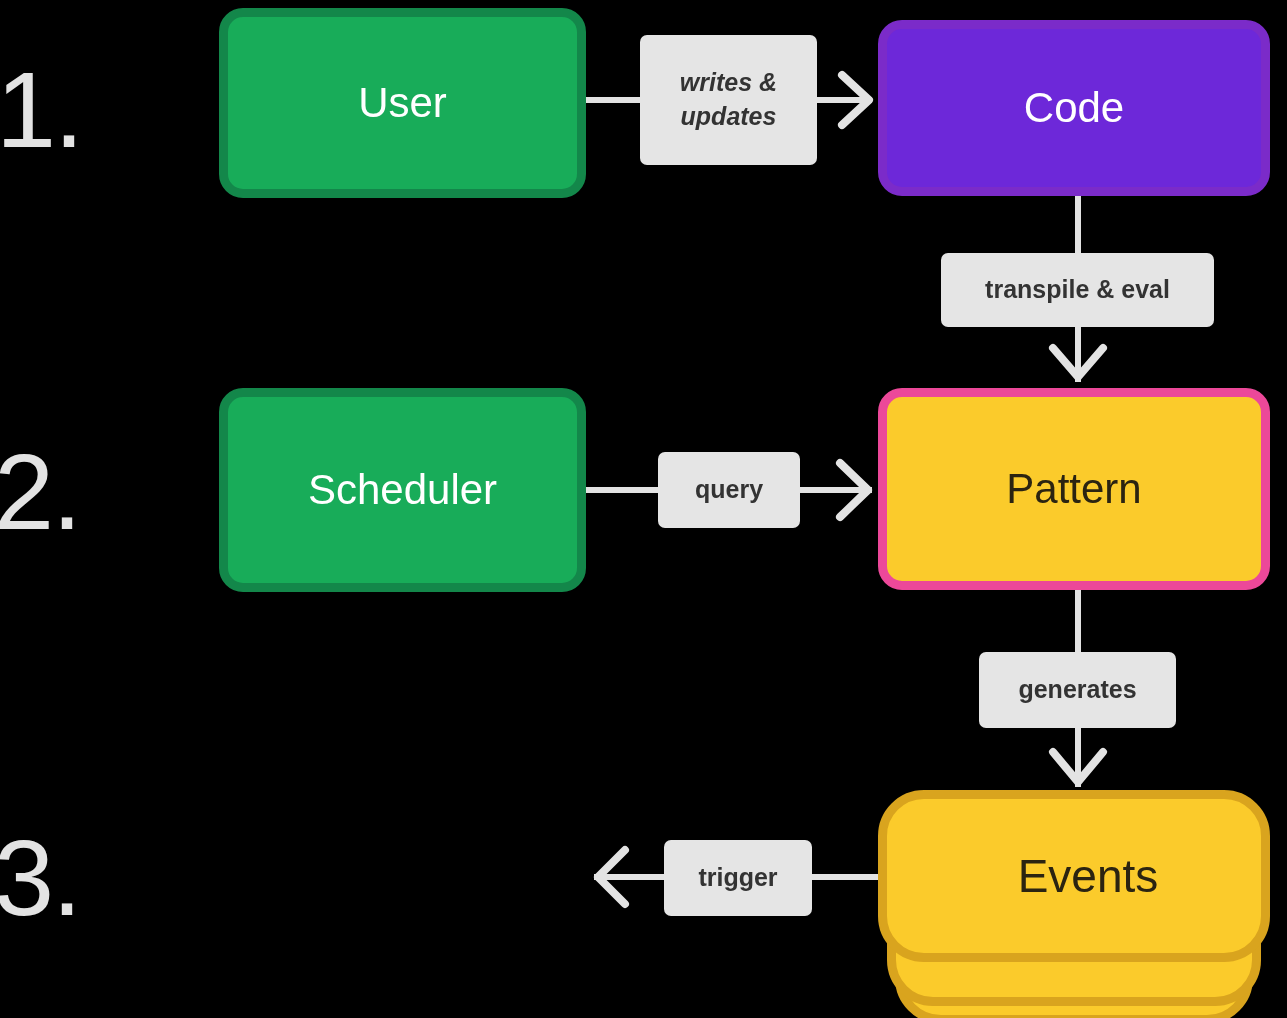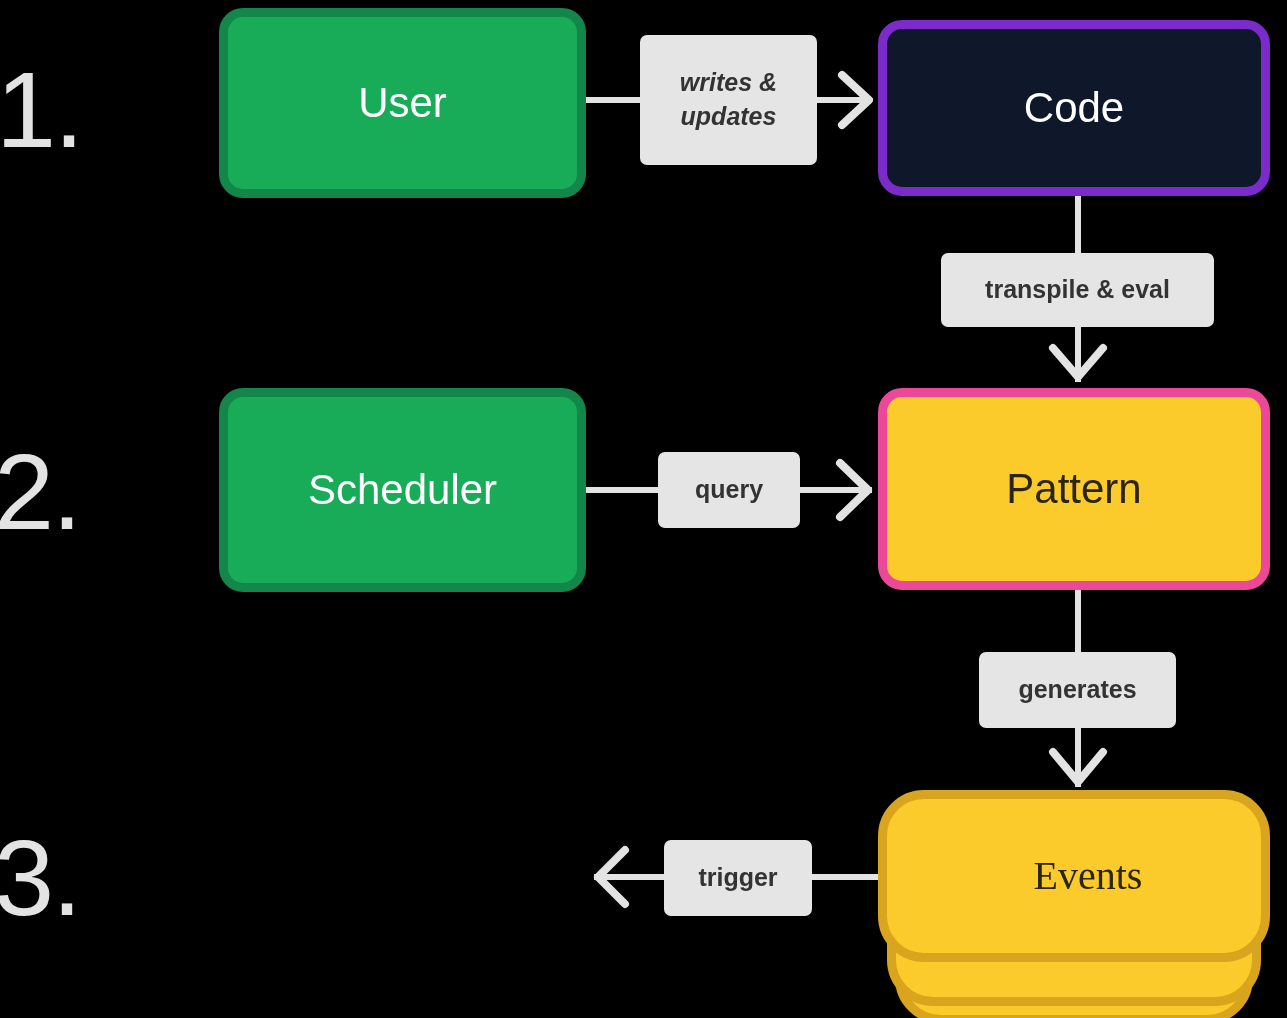--- a/index.html
+++ b/index.html
@@ -62,21 +62,21 @@
     line-height: 1;
     text-align: center;
   }
 
   .node-green {
     background: #18AC59;
     border: 9px solid #13874A;
     color: #FFFFFF;
   }
   .node-purple {
-    background: #0f172a;
+    background: #6d28d9;
     border: 9px solid #7B2BC9;
     color: #FFFFFF;
   }
   .node-yellow {
     background: #FBCB2B;
     border: 9px solid #ec4899;
     color: #2B2411;
   }
 
   #node-user      { left: 219px; top: 8px;   width: 367px; height: 190px; }
@@ -106,22 +106,22 @@
   }
   #node-events-stack .layer-back-1 {
     left: 9px;  top: 40px; width: 374px; height: 176px;
   }
   #node-events-stack .layer-front {
     left: 0;    top: 0;    width: 392px; height: 172px;
     display: flex;
     align-items: center;
     justify-content: center;
     color: #2B2411;
-    font-family: Liberation Serif, serif;
-    font-size: 40px;
+    font-family: Liberation Sans, sans-serif;
+    font-size: 46px;
     line-height: 1;
     padding-left: 28px;
   }
 
   
   .edge-label {
     position: absolute;
     z-index: 4;
     box-sizing: border-box;
     background: #E5E5E5;

